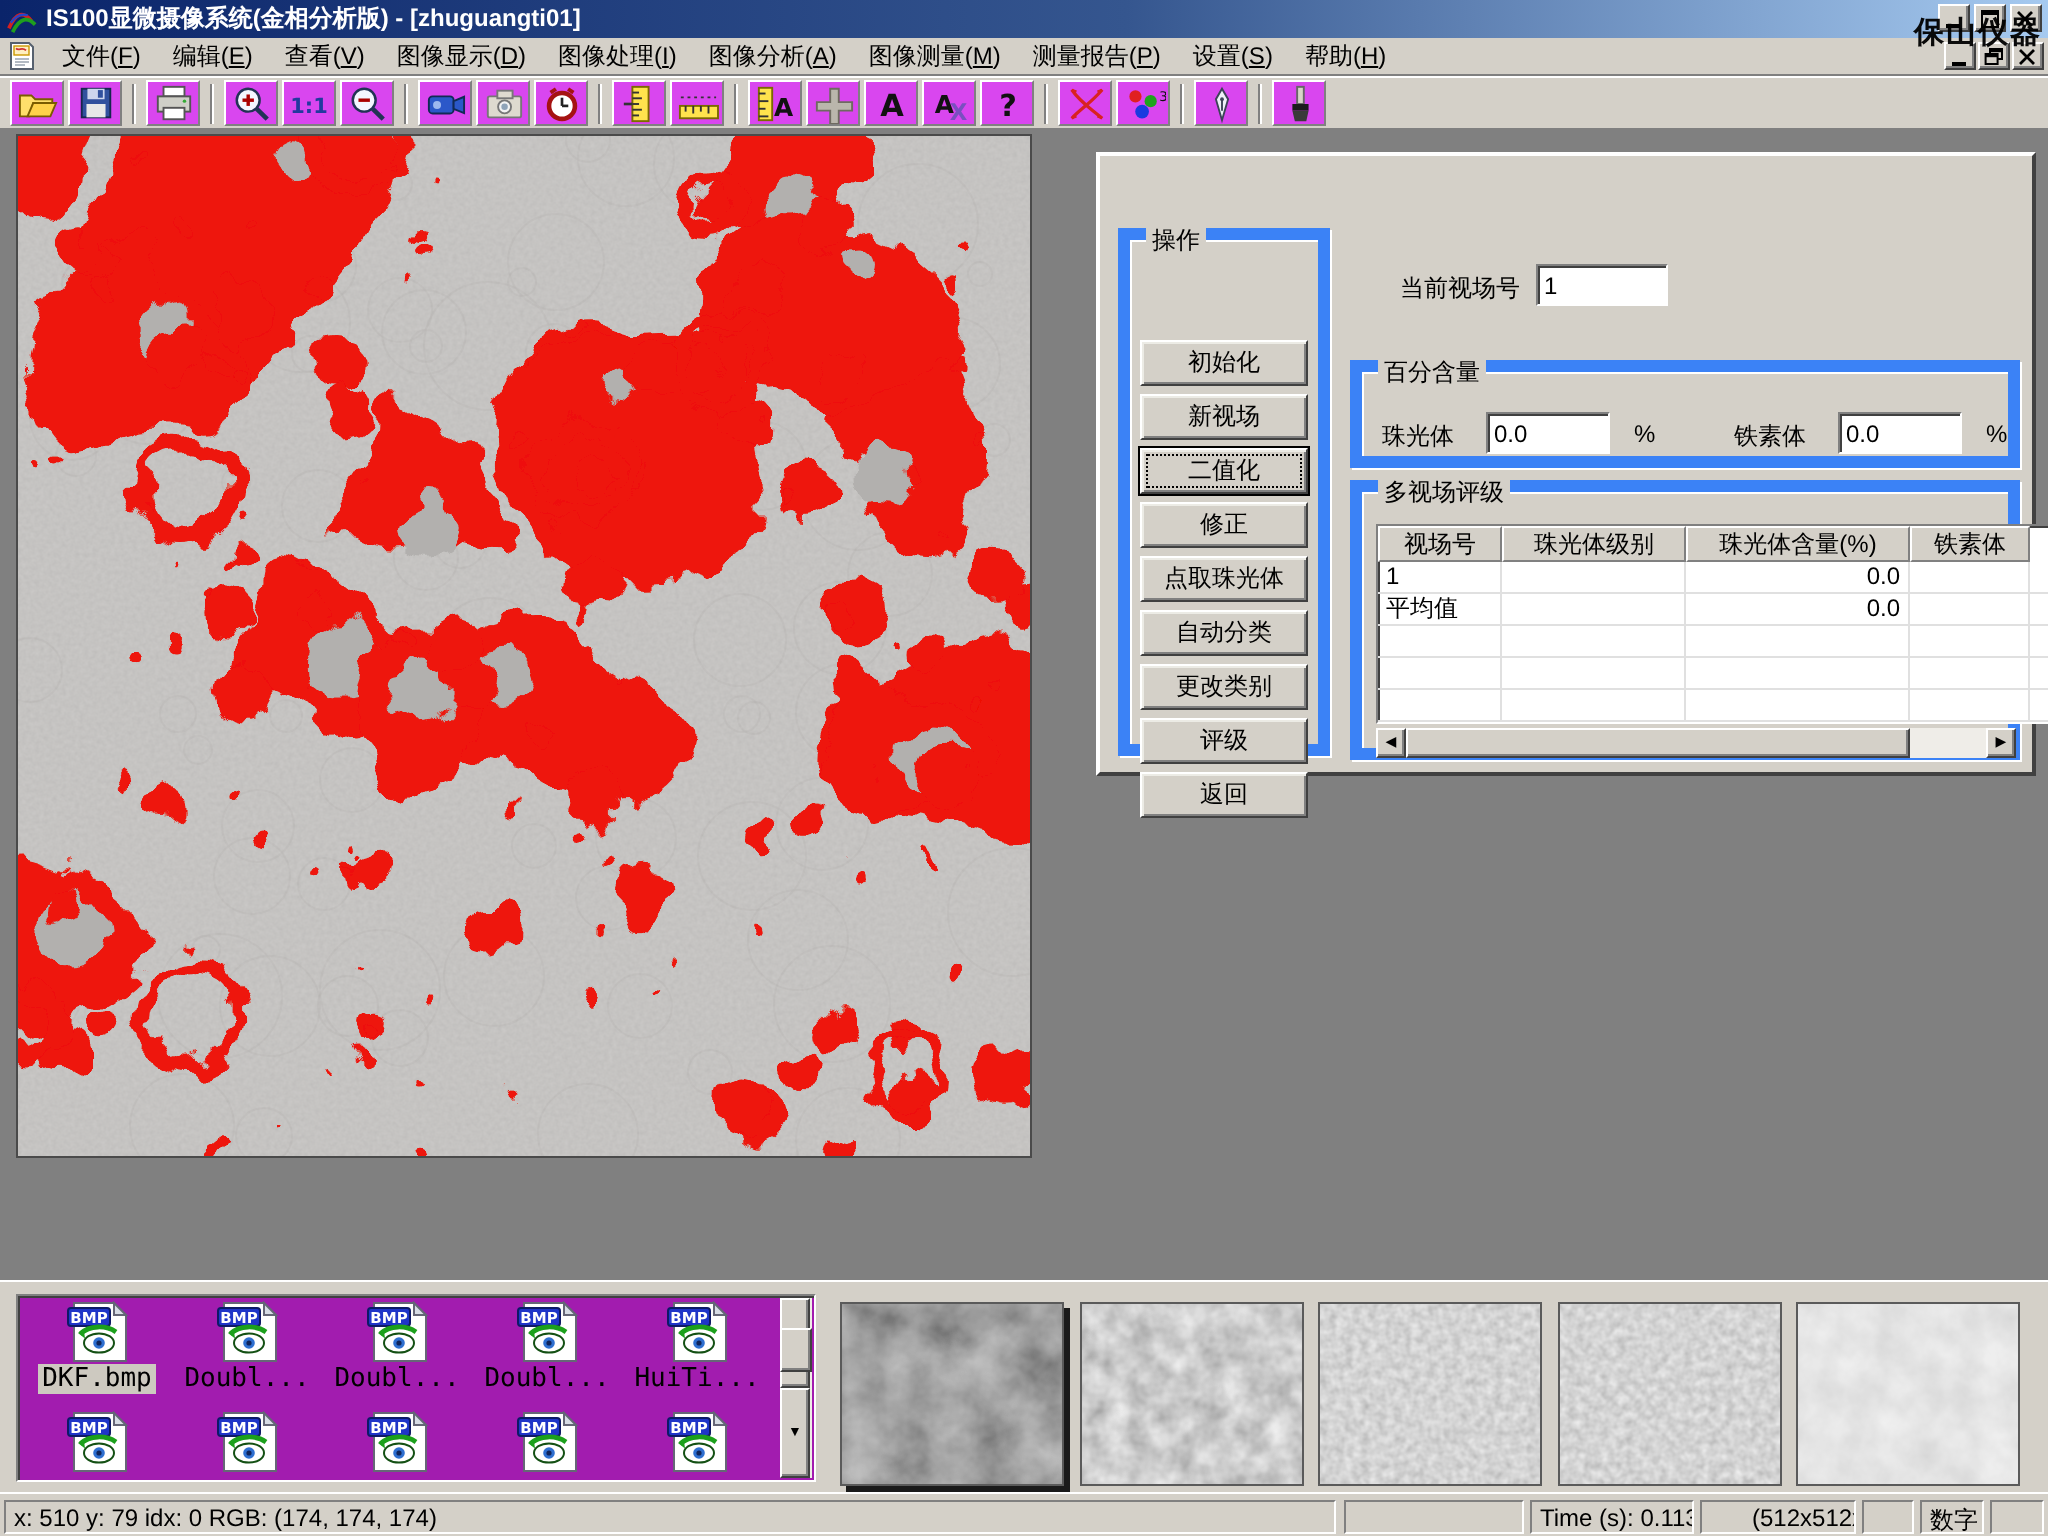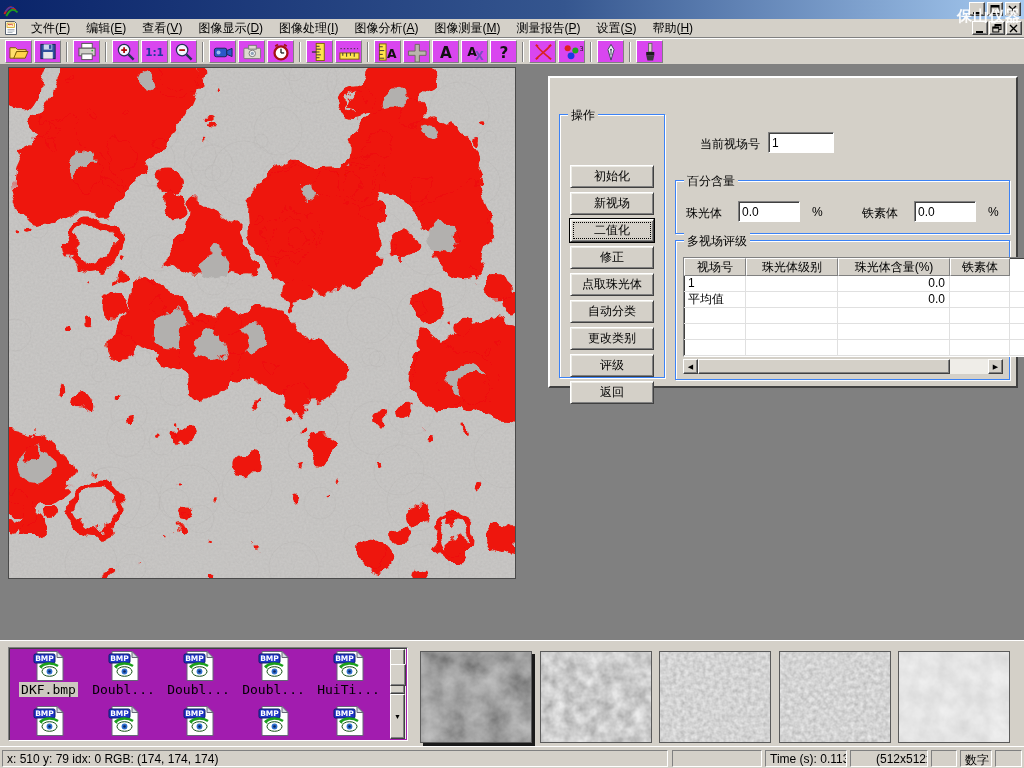--- a/index.html
+++ b/index.html
@@ -1,29 +1,29 @@
 <!DOCTYPE html>
 <html><head>
 <meta charset="utf-8">
 <style>
   * { margin:0; padding:0; box-sizing:border-box; }
   html,body { width:1024px; height:768px; overflow:hidden; }
   body { position:relative; background:#808080; font-family:"Liberation Sans","DejaVu Sans",sans-serif; font-size:12px; color:#000; }
-  .etched { border:1px solid #3b82f6; box-shadow: inset 1px 1px 0 #ffffff, 1px 1px 0 #ffffff; }
+  .etched { border:6px solid #3b82f6; box-shadow: inset 1px 1px 0 #ffffff, 1px 1px 0 #ffffff; }
 
   
   .titlebar { position:absolute; left:0; top:0; width:1024px; height:19px;
     background:linear-gradient(90deg,#0a246a 0%,#35568f 55%,#a6caf0 100%);
     display:flex; align-items:center; padding:0 3px; }
   .titlebar .app-icon { width:16px; height:15px; margin-right:4px; flex:0 0 auto; }
   .titlebar .title-text { color:#fff; font-weight:bold; font-size:12px; white-space:nowrap; }
   .win-btns { position:absolute; right:3px; top:2px; display:flex; gap:2px; }
   .win-btn { width:16px; height:14px; background:#d4d0c8; border:1px solid; border-color:#fff #404040 #404040 #fff;
     box-shadow: inset -1px -1px 0 #808080; display:flex; align-items:center; justify-content:center; padding:0; }
-  .watermark { position:absolute; right:3px; top:7px; z-index:60; color:#ffffff; font-weight:bold;
+  .watermark { position:absolute; right:3px; top:7px; z-index:60; color:#000000; font-weight:bold;
     font-size:15px; letter-spacing:1px; opacity:.95; pointer-events:none; }
 
   
   .menubar { position:absolute; left:0; top:19px; width:1024px; height:19px; background:#d4d0c8;
     display:flex; align-items:center; border-bottom:1px solid #808080; }
   .mdi-doc-icon { width:16px; height:16px; margin:0 4px 0 3px; }
   .menu-item { padding:1px 8px; white-space:nowrap; cursor:default; }
   .menu-item u { text-decoration:underline; }
   .mdi-btns { position:absolute; right:2px; top:2px; display:flex; gap:1px; }
 
@@ -102,20 +102,21 @@
 </style>
 </head>
 <body>
 
 <div class="titlebar">
   <svg class="app-icon" viewBox="0 0 16 16">
     <path d="M1 13 C5 4 9 4 13 9" stroke="#d22020" stroke-width="2" fill="none"></path>
     <path d="M3 15 C7 7 11 7 15 11" stroke="#1e9e1e" stroke-width="2" fill="none"></path>
     <path d="M2 10 C5 6 8 5 11 6" stroke="#2244cc" stroke-width="1.2" fill="none"></path>
   </svg>
+  <span class="title-text">IS100显微摄像系统(金相分析版) - [zhuguangti01]</span>
   <span class="win-btns">
     <button class="win-btn">
         <svg width="10" height="9">
           <rect x="1" y="7" width="7" height="2" fill="#000"></rect>
         </svg>
       </button>
     <button class="win-btn">
         <svg width="10" height="9">
           <rect x="1" y="0.5" width="8" height="8" fill="none" stroke="#000" stroke-width="1"></rect>
           <rect x="1" y="0.5" width="8" height="2" fill="#000"></rect>

